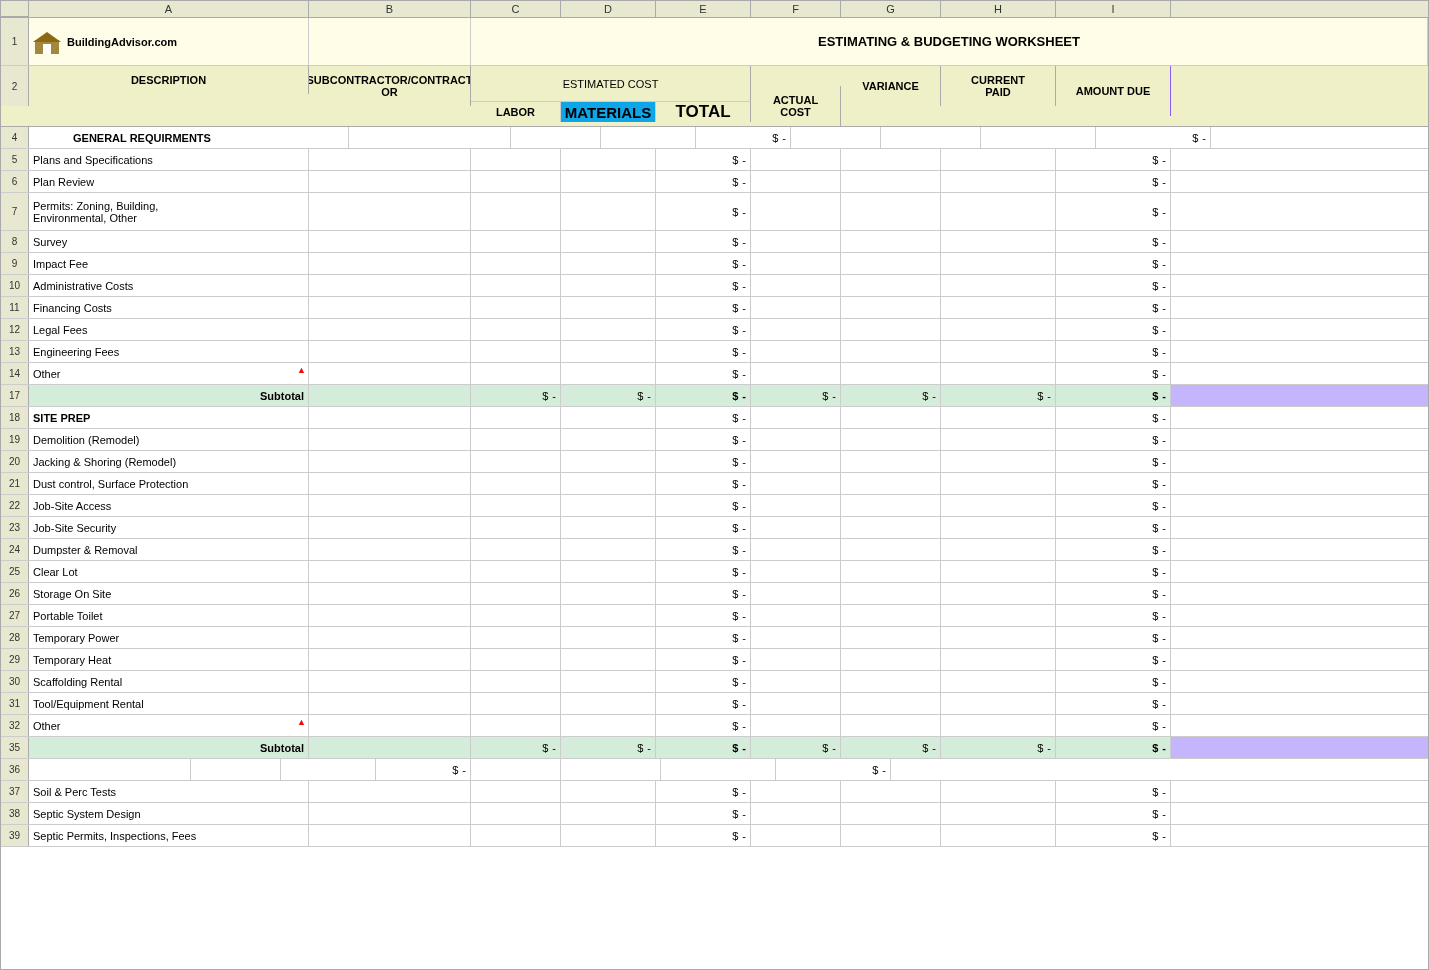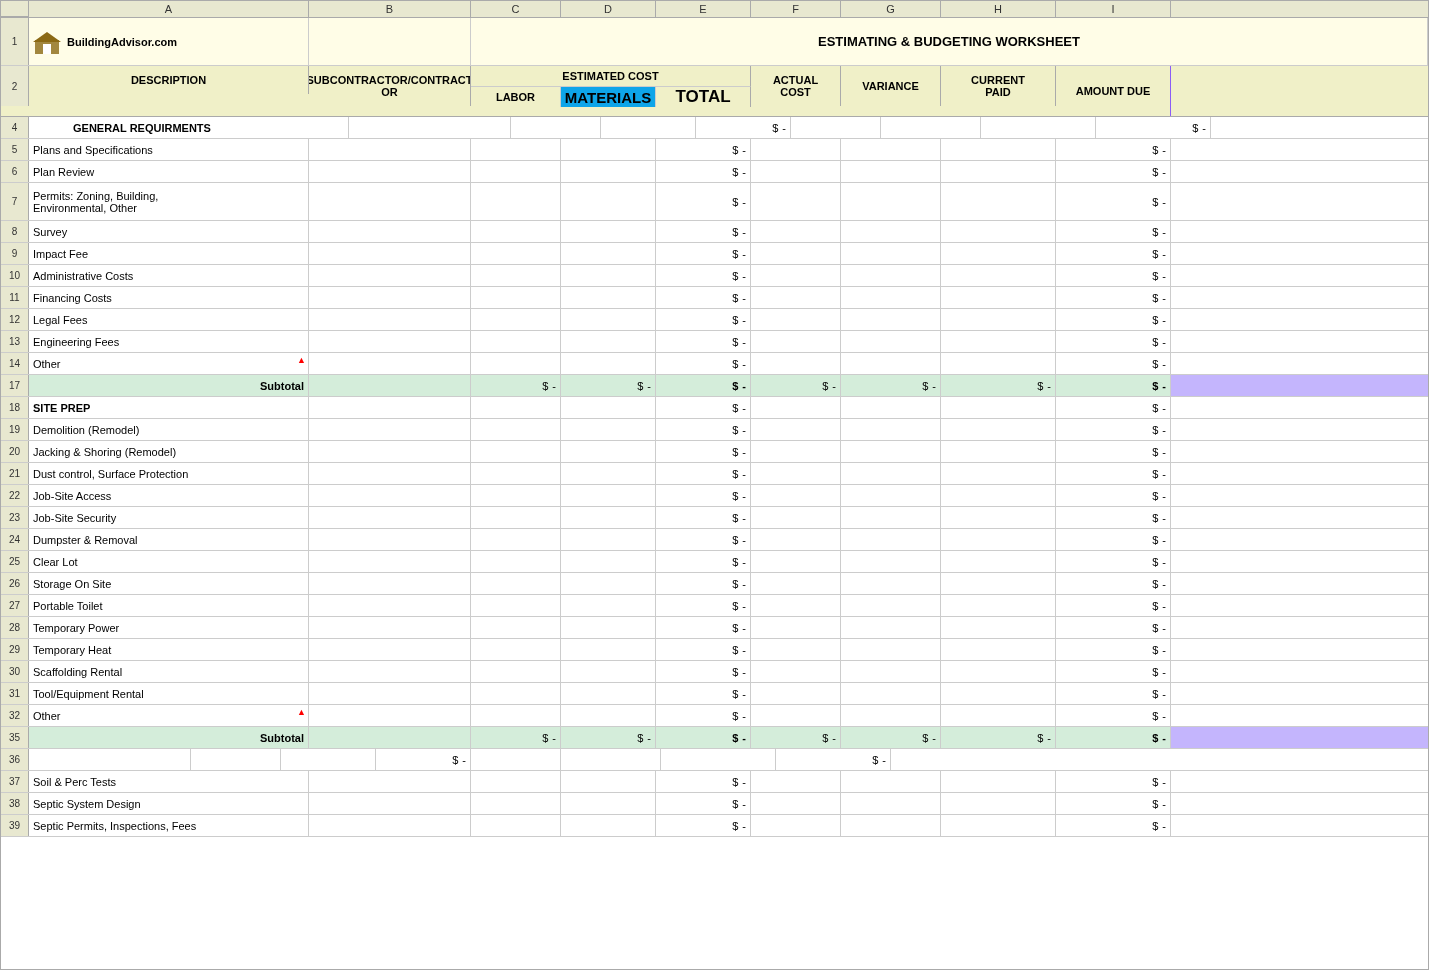--- a/index.html
+++ b/index.html
@@ -78,29 +78,29 @@
       <div class="row-num" style="min-height:40px; height:40px; background:#e8e8d0;">2</div>
 
       <div class="cell col-a bold center" style="height:28px; background:#f0f0c8; justify-content:center; border-right:1px solid #aaa; font-size:11px; font-weight:bold;">DESCRIPTION</div>
 
       <div class="cell col-b bold center" style="height:40px; background:#f0f0c8; justify-content:center; border-right:1px solid #aaa; text-align:center; font-size:11px; font-weight:bold; flex-direction:column;">
         <div>SUBCONTRACTOR/CONTRACT</div>
         <div>OR</div>
       </div>
 
       <div style="display:flex; flex-direction:column; width:280px; min-width:280px;">
-        <div style="display:flex; align-items:center; justify-content:center; font-weight:bold; font-size:11px; height:21px; border-bottom:1px solid #ccc; background:#f0f0c8; border-right:1px solid #aaa; width:280px;">ESTIMATED COST</div>
+        <div style="display:flex; align-items:center; justify-content:center; font-weight:normal; font-size:11px; height:36px; border-bottom:1px solid #ccc; background:#f0f0c8; border-right:1px solid #aaa; width:280px;">ESTIMATED COST</div>
         <div style="display:flex; height:20px;">
           <div style="width:90px; min-width:90px; display:flex; align-items:center; justify-content:center; font-weight:bold; font-size:11px; background:#f0f0c8; border-right:1px solid #ccc; height:20px;">LABOR</div>
           <div style="width:95px; min-width:95px; display:flex; align-items:center; justify-content:center; font-weight:bold; font-size:15px; background:#0ea5e9; border-right:1px solid #ccc; height:20px;">MATERIALS</div>
           <div style="width:95px; min-width:95px; display:flex; align-items:center; justify-content:center; font-weight:bold; font-size:17px; background:#f0f0c8; border-right:1px solid #aaa; height:20px;">TOTAL</div>
         </div>
       </div>
 
-      <div class="cell col-f bold center" style="height:40px; background:#f0f0c8; justify-content:center; border-right:1px solid #aaa; text-align:center; font-size:11px; font-weight:bold; flex-direction:column;">
+      <div class="cell col-f bold center" style="height:40px; background:#f0f0c8; justify-content:center; border-right:1px solid #aaa; text-align:center; font-size:11px; font-weight:bold; flex-direction:column;margin-top:20px;">
         <div>ACTUAL</div>
         <div>COST</div>
       </div>
 
       <div class="cell col-g bold center" style="height:40px; background:#f0f0c8; justify-content:center; border-right:1px solid #aaa; font-size:11px; font-weight:bold;">VARIANCE</div>
 
       <div class="cell col-h bold center" style="height:40px; background:#f0f0c8; justify-content:center; border-right:1px solid #aaa; font-size:11px; font-weight:bold; flex-direction:column;">
         <div>CURRENT</div>
         <div>PAID</div>
       </div>

